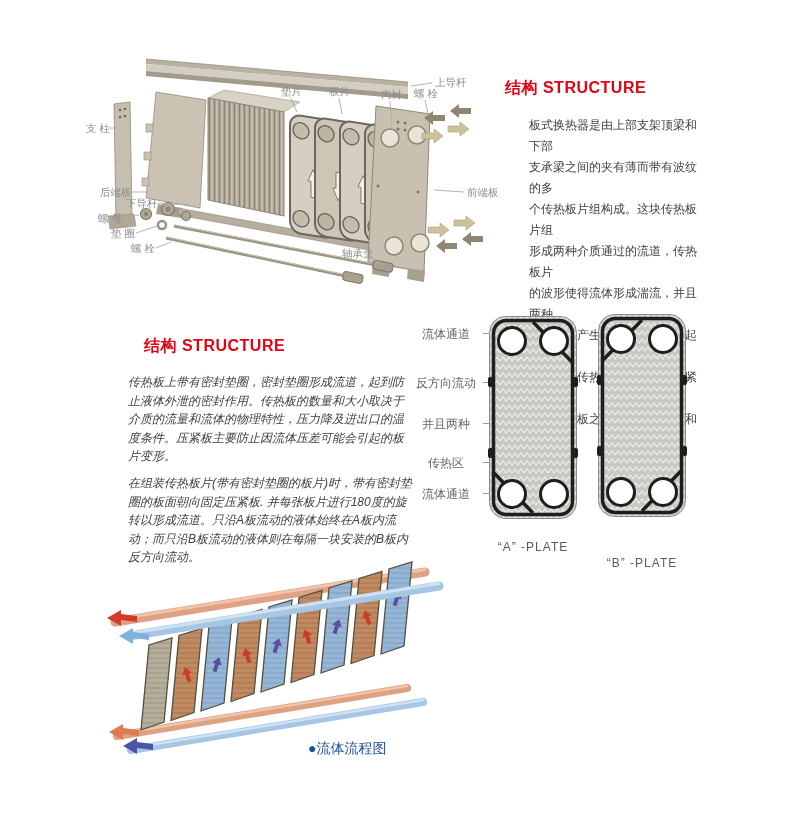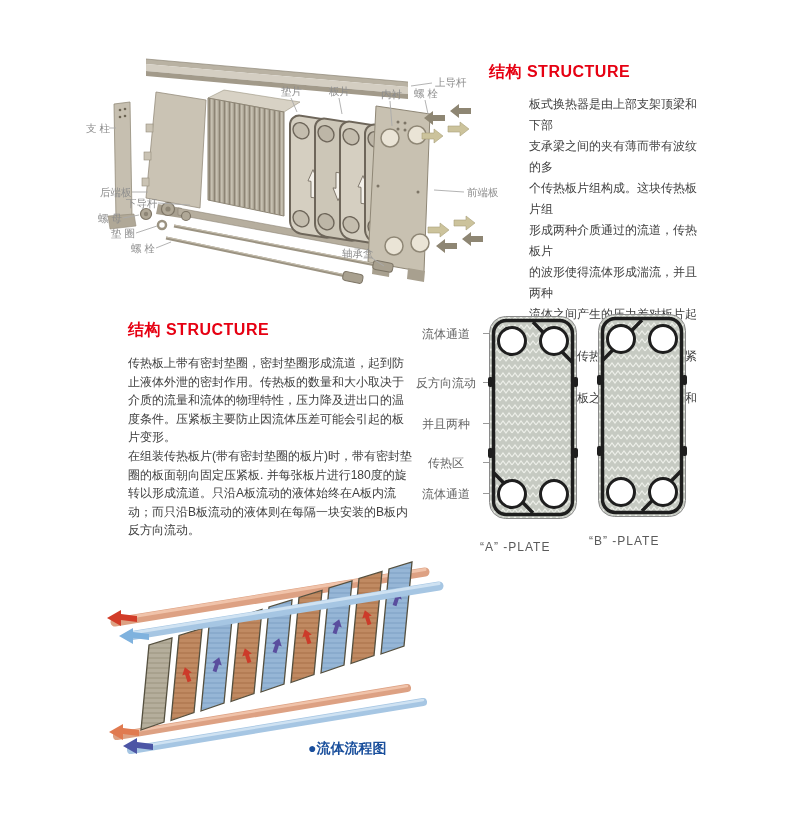--- a/index.html
+++ b/index.html
@@ -2,28 +2,28 @@
 <html><head>
 <meta charset="utf-8">
 <style>
   html,body{margin:0;padding:0;background:#e8e8e8;}
   .page{
     position:relative;width:786px;height:818px;background:#ffffff;
     font-family:"Liberation Sans","DejaVu Sans",sans-serif;
     overflow:hidden;margin:0 auto;
   }
   .abs{position:absolute;}
-  h2.sec{margin:0;font-size:16px;font-weight:bold;color:#e60012;letter-spacing:.5px;}
+  h2.sec{margin:16px;font-size:16px;font-weight:bold;color:#e60012;letter-spacing:.5px;}
   .bodytext{white-space:pre-line;color:#404040;font-size:12px;}
   #structure-top .bodytext{margin-top:11px;line-height:21px;margin-left:40px;}
-  #structure-mid .bodytext{margin-top:13px;line-height:18.6px;}
+  #structure-mid .bodytext{margin-top:13px;line-height:18.6px;font-style:italic;}
   .plate-label{width:68px;text-align:center;font-size:12px;color:#666;white-space:nowrap;}
   .leader{height:0;border-top:1px solid #9a9a9a;}
-  .plate-caption{width:106px;text-align:left;font-size:12px;color:#5a5a5a;letter-spacing:1px;white-space:nowrap;}
-  .flow-caption{font-size:14px;font-weight:bold;color:#1a4f9c;white-space:nowrap;}
+  .plate-caption{width:106px;text-align:center;font-size:12px;color:#5a5a5a;letter-spacing:1px;white-space:nowrap;}
+  .flow-caption{font-size:14px;font-weight:normal;color:#1a4f9c;white-space:nowrap;}
   svg text{font-family:"Liberation Sans","DejaVu Sans",sans-serif;fill:#8c8c8c;font-size:10.5px;}
 </style>
 </head>
 <body>
 
 <div class="page">
 
   <svg width="0" height="0" style="position:absolute">
     <defs>
       <pattern id="herr" width="12" height="8" patternUnits="userSpaceOnUse">
@@ -211,21 +211,21 @@
 紧固。</div>
   </div>
 
   <div class="abs" id="structure-mid" style="left:128px;top:320px;width:320px;">
     <h2 class="sec">结构 STRUCTURE</h2>
     <div class="bodytext">传热板上带有密封垫圈，密封垫圈形成流道，起到防
 止液体外泄的密封作用。传热板的数量和大小取决于
 介质的流量和流体的物理特性，压力降及进出口的温
 度条件。压紧板主要防止因流体压差可能会引起的板
 片变形。</div>
-    <div class="bodytext" style="margin-top:0;">在组装传热板片(带有密封垫圈的板片)时，带有密封垫
+    <div class="bodytext" style="margin-top:8px;">在组装传热板片(带有密封垫圈的板片)时，带有密封垫
 圈的板面朝向固定压紧板. 并每张板片进行180度的旋
 转以形成流道。只沿A板流动的液体始终在A板内流
 动；而只沿B板流动的液体则在每隔一块安装的B板内
 反方向流动。</div>
   </div>
 
   <div class="abs" id="plates-section" style="left:408px;top:306px;width:290px;height:270px;">
 
     <div class="abs plate-label" style="left:4px;top:20px;">流体通道</div>
     <div class="abs plate-label" style="left:4px;top:69px;">反方向流动</div>
@@ -261,21 +261,21 @@
       <circle cx="66" cy="26" r="13.5" fill="#ffffff" stroke="#1e1e1e" stroke-width="3"></circle>
       <circle cx="24" cy="179" r="13.5" fill="#ffffff" stroke="#1e1e1e" stroke-width="3"></circle>
       <circle cx="66" cy="179" r="13.5" fill="#ffffff" stroke="#1e1e1e" stroke-width="3"></circle>
       <rect x="0" y="62" width="5" height="10" rx="2" fill="#1e1e1e"></rect>
         <rect x="85" y="62" width="5" height="10" rx="2" fill="#1e1e1e"></rect>
       <rect x="0" y="133" width="5" height="10" rx="2" fill="#1e1e1e"></rect>
         <rect x="85" y="133" width="5" height="10" rx="2" fill="#1e1e1e"></rect>
     </svg>
 
     <div class="abs plate-caption" style="left:72px;top:234px;">“A” -PLATE</div>
-    <div class="abs plate-caption" style="left:181px;top:228px;">“B” -PLATE</div>
+    <div class="abs plate-caption" style="left:181px;top:250px;">“B” -PLATE</div>
   </div>
 
   <svg class="abs" id="flow-diagram" style="left:105px;top:556px;" width="345" height="215" viewBox="0 0 345 215">
 
     <g>
       <line x1="10" y1="66" x2="320" y2="16" stroke="#dda183" stroke-width="9" stroke-linecap="round"></line>
       <line x1="10" y1="63.5" x2="320" y2="13.5" stroke="#f0c3aa" stroke-width="3" stroke-linecap="round"></line>
       <line x1="12" y1="180" x2="302" y2="132" stroke="#dda183" stroke-width="8" stroke-linecap="round"></line>
       <line x1="12" y1="178" x2="302" y2="130" stroke="#f0c3aa" stroke-width="2.5" stroke-linecap="round"></line>
     </g>

